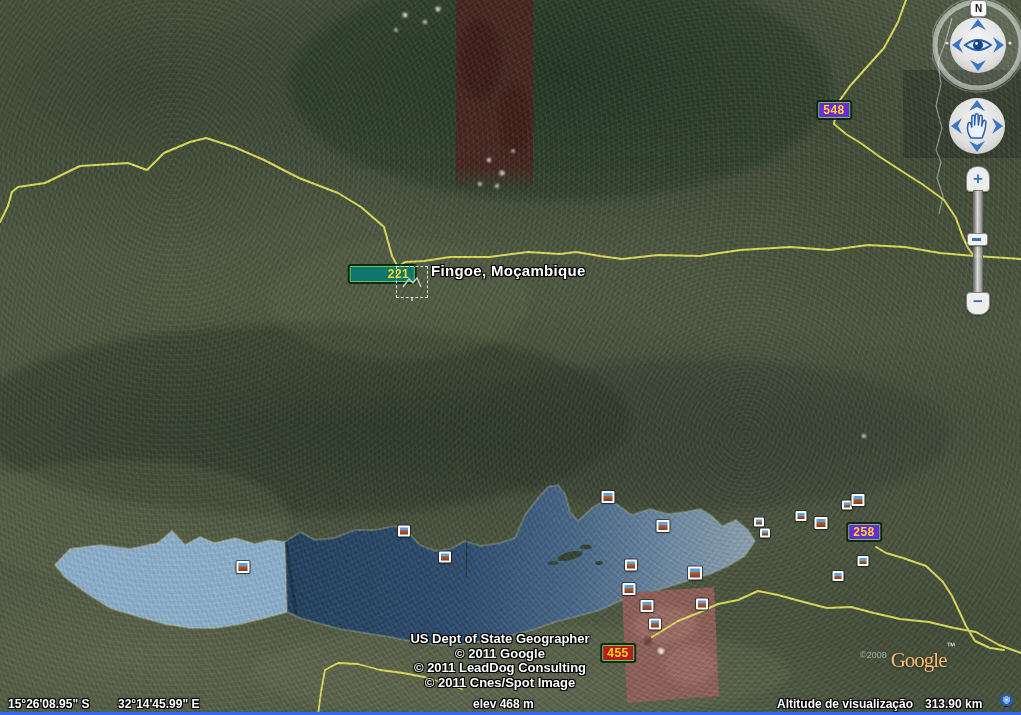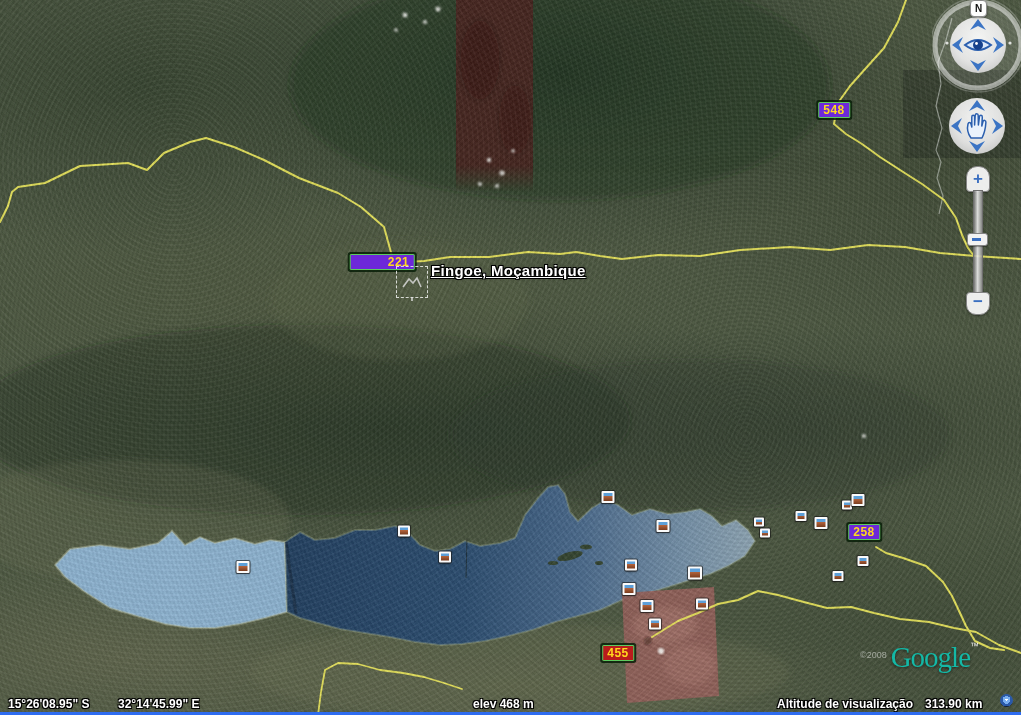--- a/index.html
+++ b/index.html
@@ -23,21 +23,21 @@
     repeating-radial-gradient(circle at 73% 61%, rgba(220,230,200,0.025) 0 2px, rgba(0,0,0,0.04) 2px 4px),
     repeating-linear-gradient(37deg, rgba(0,0,0,0.025) 0 3px, rgba(255,255,255,0.018) 3px 6px);}
   #terrain-svg{position:absolute;inset:0;z-index:1;}
 
   
   .outline-text{color:#fff;
     text-shadow:-1px -1px 0 #000,1px -1px 0 #000,-1px 1px 0 #000,1px 1px 0 #000,0 0 3px rgba(0,0,0,.65);}
 
   
   #fingoe-label{position:absolute;left:431px;top:262px;z-index:4;
-    font-size:15px;font-weight:bold;letter-spacing:.3px;text-decoration:underline;}
+    font-size:15px;font-weight:bold;letter-spacing:.3px;}
   #placemark-box{position:absolute;left:396px;top:266px;width:30px;height:30px;z-index:4;
     border:1px dashed rgba(255,255,255,0.78);}
   #placemark-box svg{position:absolute;left:4px;top:8px;}
   #placemark-tick{position:absolute;left:14px;top:30px;width:2px;height:4px;background:rgba(225,225,225,.7);}
 
   
   .route-badge{position:absolute;z-index:4;transform:translate(-50%,-50%);
     font-size:12px;font-weight:bold;letter-spacing:.5px;line-height:14px;
     padding:0 4px;border:1px solid;border-radius:1px;
     box-shadow:0 0 0 2px rgba(8,30,8,0.85);}
@@ -47,21 +47,21 @@
     background:#fafafa;border-radius:1px;
     box-shadow:0 0 0 1px rgba(25,25,25,0.6),0 1px 2px rgba(0,0,0,0.45);}
   .photo-marker-img{position:absolute;inset:2px;
     background:linear-gradient(180deg,#5d9fd8 0%,#5d9fd8 42%,#b0613a 42%,#7a3d20 100%);}
 
   
   #attribution{position:absolute;left:500px;top:632px;z-index:5;transform:translateX(-50%);
     text-align:center;font-size:13px;font-weight:bold;line-height:14.5px;white-space:nowrap;}
   #google-logo{position:absolute;left:860px;top:641px;z-index:5;white-space:nowrap;}
   #google-logo .copy{font-size:9px;color:rgba(255,255,255,0.5);margin-right:4px;vertical-align:9px;}
-  #google-logo .glogo{font-family:"Liberation Serif",serif;font-size:29px;color:#14b8a6;
+  #google-logo .glogo{font-family:"Liberation Serif",serif;font-size:21px;color:#fdba74;
     letter-spacing:-1px;text-shadow:0 1px 3px rgba(0,0,0,0.55);text-align:right;}
   #google-logo .tm{font-size:9px;color:#f1f1f1;vertical-align:18px;}
 
   
   .status-item{position:absolute;bottom:4px;z-index:7;font-size:12px;font-weight:bold;}
   #bottom-border{position:absolute;left:0;right:0;bottom:0;height:3px;z-index:8;background:#2e6cf0;}
   #stream-icon{position:absolute;left:1000px;top:694px;width:13px;height:13px;z-index:7;border-radius:50%;
     background:radial-gradient(circle at 50% 45%, #ffffff 0 12%, #79aef0 12% 40%, #2a59a8 40% 68%, #0d1c38 68% 100%);}
 
   
@@ -240,33 +240,39 @@
       </div>
       <div class="photo-marker" style="left: 863px; top: 561px; width: 11px; height: 10px;">
         <div class="photo-marker-img"></div>
       </div>
       <div class="photo-marker" style="left: 838px; top: 576px; width: 11px; height: 10px;">
         <div class="photo-marker-img"></div>
       </div>
     </div>
   <div id="badges">
       <div class="route-badge" style="left: 834px; top: 110px; background: #6d28d9; border-color: rgb(94, 203, 94); color: rgb(255, 216, 30);">548</div>
-      <div class="route-badge" style="left: 382px; top: 262px; background: #6d28d9; border-color: rgb(94, 203, 94); color: rgb(255, 216, 30); padding-left: 37px;">221</div>
+      <div class="route-badge" style="left: 382px; top: 274px; background: #0f766e; border-color: rgb(94, 203, 94); color: rgb(255, 216, 30); padding-left: 37px;">221</div>
       <div class="route-badge" style="left: 864px; top: 532px; background: #6d28d9; border-color: rgb(94, 203, 94); color: rgb(255, 216, 30);">258</div>
       <div class="route-badge" style="left: 618px; top: 653px; background: #b91c1c; border-color: rgb(94, 203, 94); color: rgb(255, 216, 30);">455</div>
     </div>
 
   <div id="placemark-box">
     <svg width="22" height="14">
       <polyline points="2,12 8,4 12,8 16,3 20,12" fill="none" stroke="rgba(215,215,215,0.85)" stroke-width="1.6"></polyline>
     </svg>
     <div id="placemark-tick"></div>
   </div>
   <div id="fingoe-label" class="outline-text">Fingoe, Moçambique</div>
 
+  <div id="attribution" class="outline-text">
+      <div class="attr-line">US Dept of State Geographer</div>
+      <div class="attr-line">© 2011 Google</div>
+      <div class="attr-line">© 2011 LeadDog Consulting</div>
+      <div class="attr-line">© 2011 Cnes/Spot Image</div>
+    </div>
   <div id="google-logo">
     <span class="copy">©2008</span><span class="glogo">Google</span><span class="tm">™</span>
   </div>
 
   <div id="nav-cluster">
     <svg id="look-svg" width="96" height="96">
       <defs>
         <radialGradient id="discGrad" cx="0.5" cy="0.38" r="0.75">
           <stop offset="0" stop-color="#ffffff"></stop>
           <stop offset="0.6" stop-color="#ececec"></stop>

